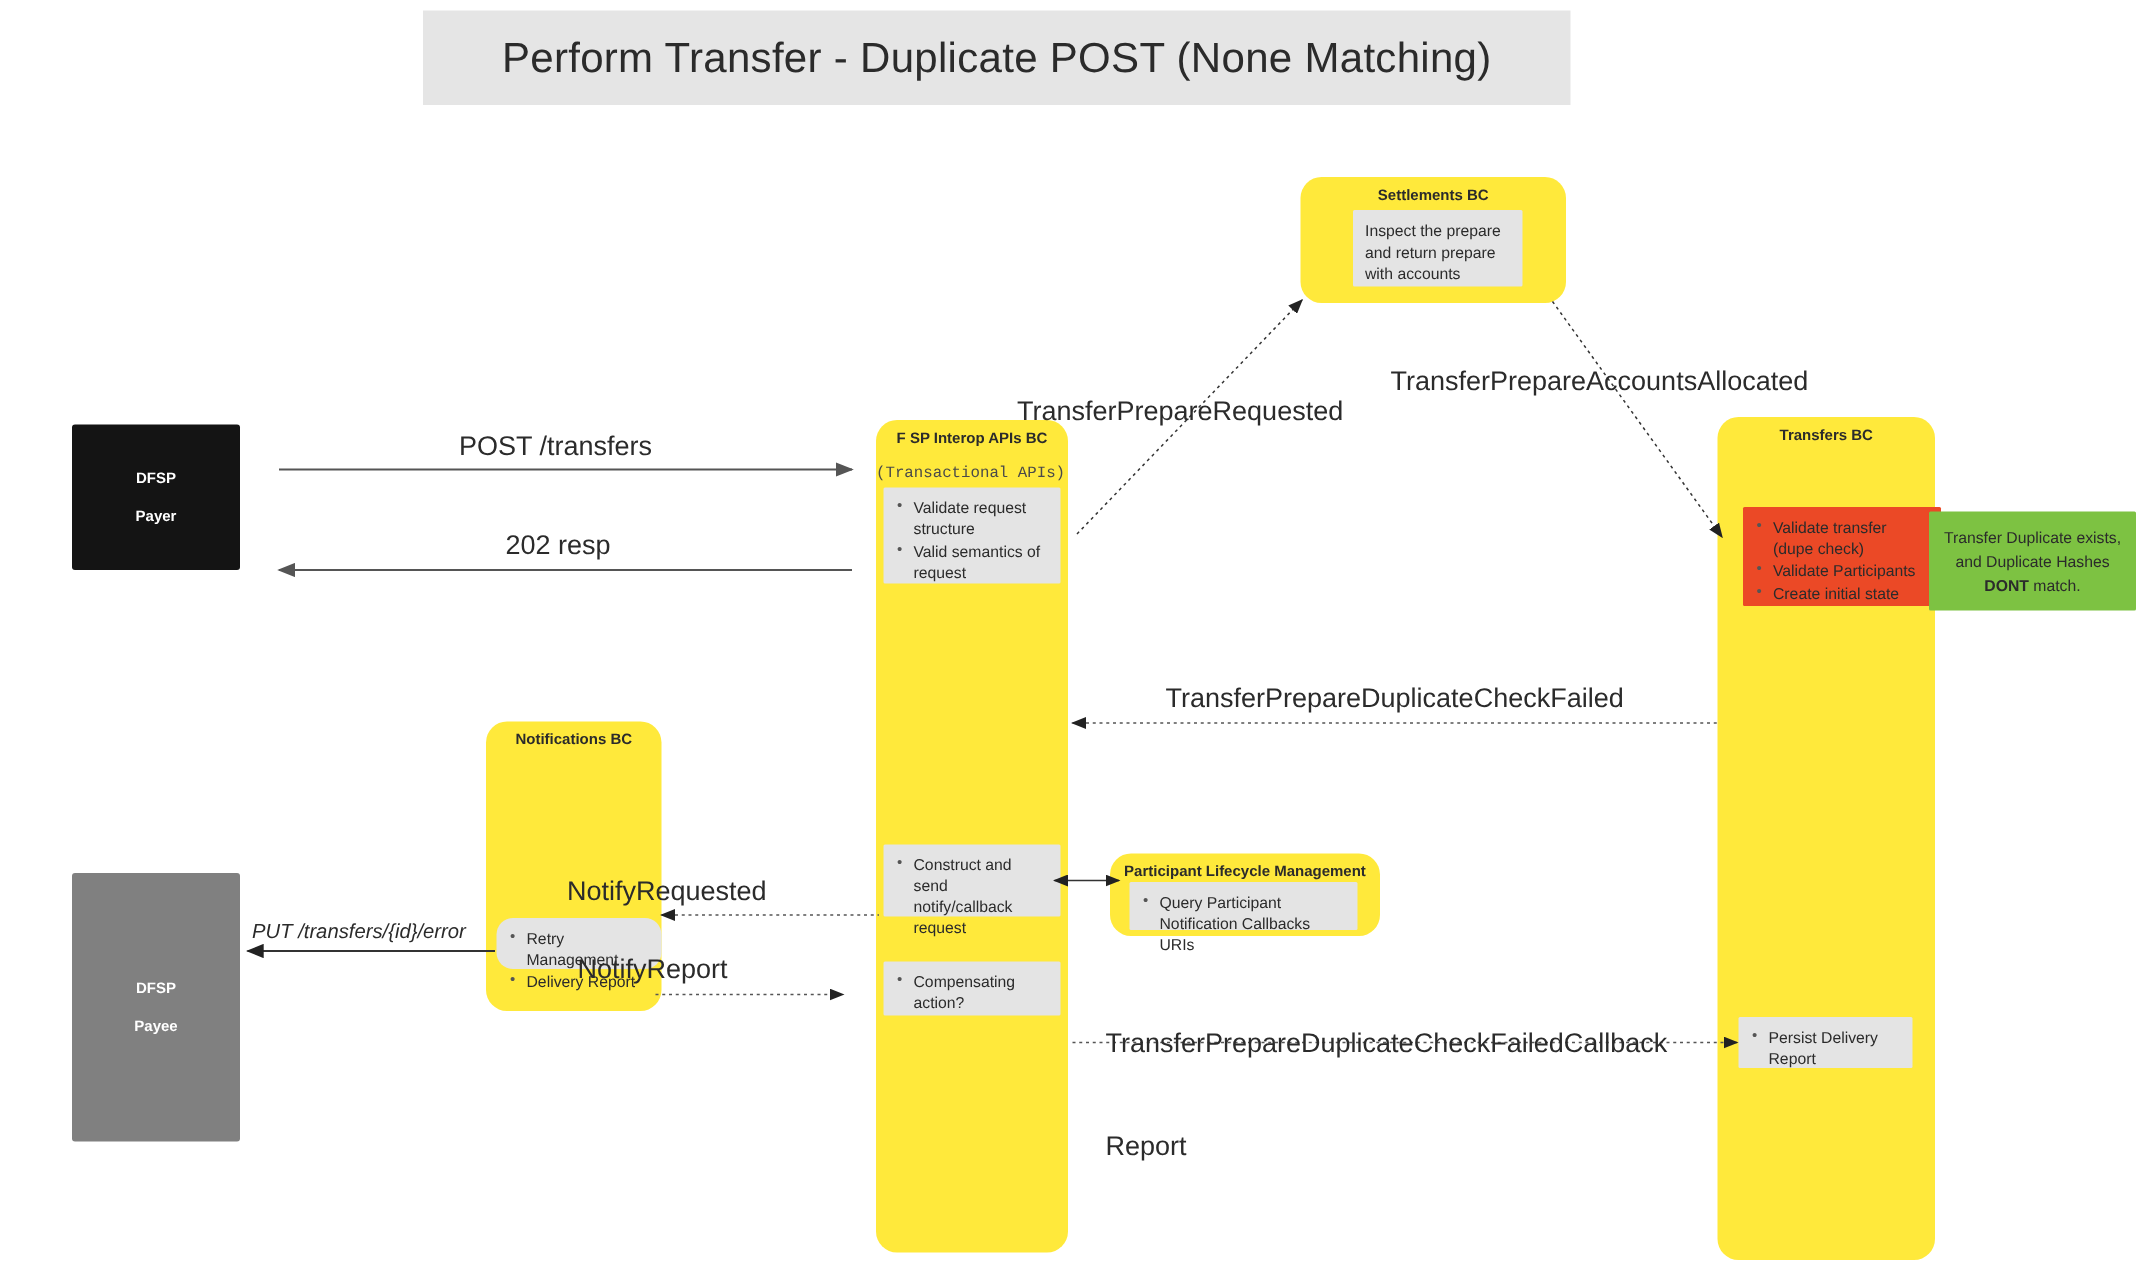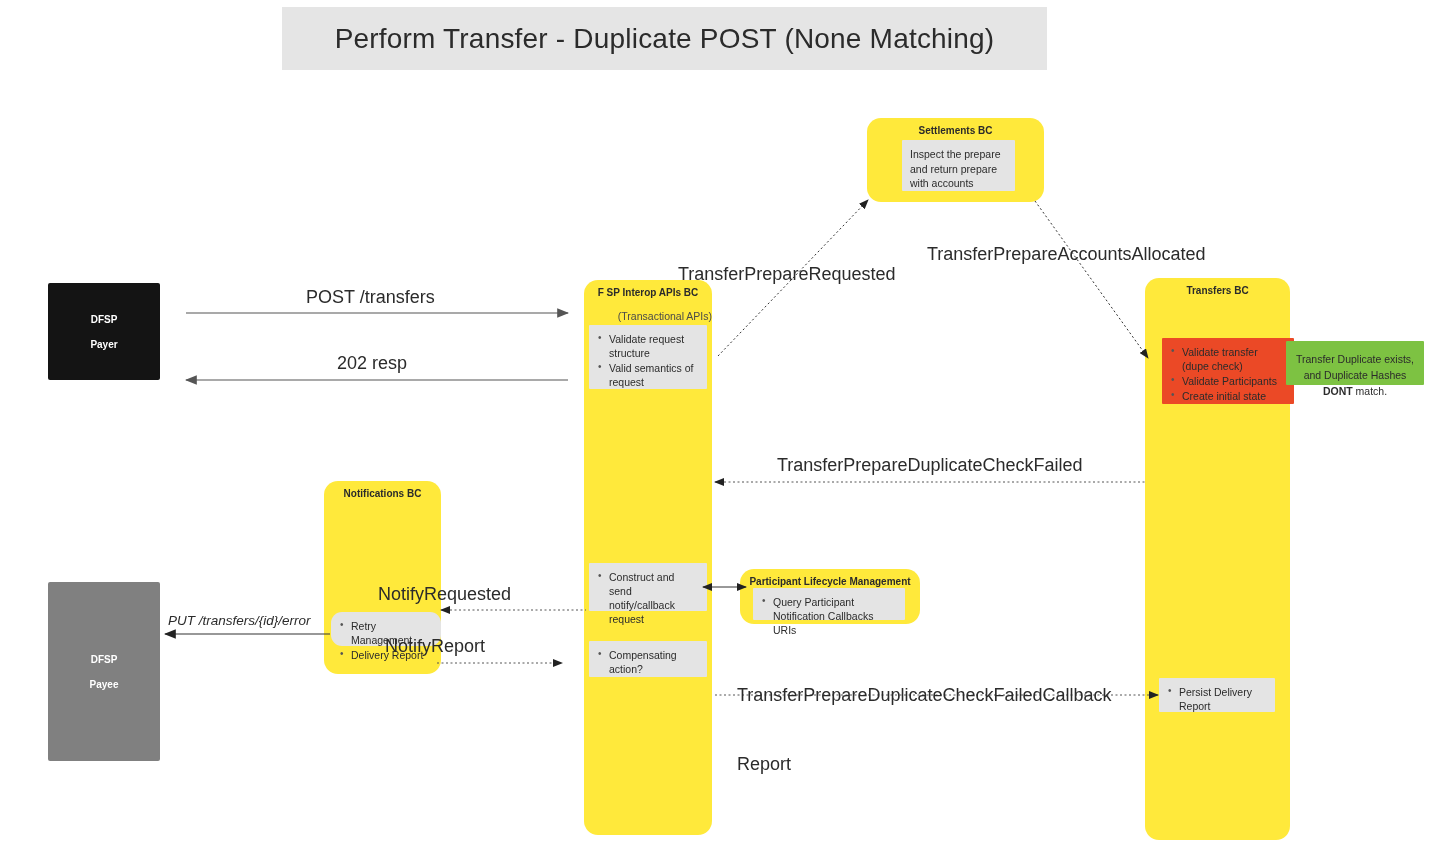--- a/index.html
+++ b/index.html
@@ -10,22 +10,22 @@
 
   .abs{position:absolute;box-sizing:border-box;}
 
   
   .title-bar{left:282px;top:7px;width:765px;height:63px;background:#e5e5e5;
              display:flex;align-items:center;justify-content:center;}
   .title-bar .t{font-size:28px;color:#2b2b2b;letter-spacing:0.2px;}
   .lane{background:#ffe93b;border-radius:14px;}
   .lane-title{position:absolute;left:0;right:0;top:7px;text-align:center;
               font-size:10px;font-weight:bold;color:#2b2b2b;}
-  .lane-sub{position:absolute;left:0;right:0;top:30px;text-align:right;
-            font-size:10.5px;color:#4a4a4a;}
+  .lane-sub{position:absolute;left:0;right:0;top:30px;text-align:left;
+            font-size:10.5px;color:#4a4a4a;font-family:Liberation Mono, monospace;}
 
   .actor{border-radius:2px;display:flex;flex-direction:column;
          align-items:center;justify-content:center;gap:14px;}
   .actor span{font-size:10px;font-weight:bold;color:#ffffff;}
   .actor.payer{background:#141414;}
   .actor.payee{background:#808080;}
 
   
   .note{background:#e4e4e4;padding:7px 8px 8px 8px;border-radius:1px;
         font-size:10.5px;line-height:14px;color:#2b2b2b;}
@@ -98,21 +98,21 @@
   </div>
 
   <div class="abs note red" style="left:1162px;top:338px;width:132px;height:66px;">
     <ul>
       <li>Validate transfer (dupe check)</li>
       <li>Validate Participants</li>
       <li>Create initial state</li>
     </ul>
   </div>
 
-  <div class="abs note green" style="left:1286px;top:341px;width:138px;height:44px;">
+  <div class="abs note green" style="left:1286px;top:341px;width:138px;height:66px;">
     <span>Transfer Duplicate exists, and Duplicate Hashes </span><b>DONT</b><span> match.</span>
   </div>
 
   <div class="abs note" style="left:1159px;top:678px;width:116px;height:34px;">
     <ul>
       <li>Persist Delivery Report</li>
     </ul>
   </div>
 
   <div class="abs lane" style="left:324px;top:481px;width:117px;height:193px;">

